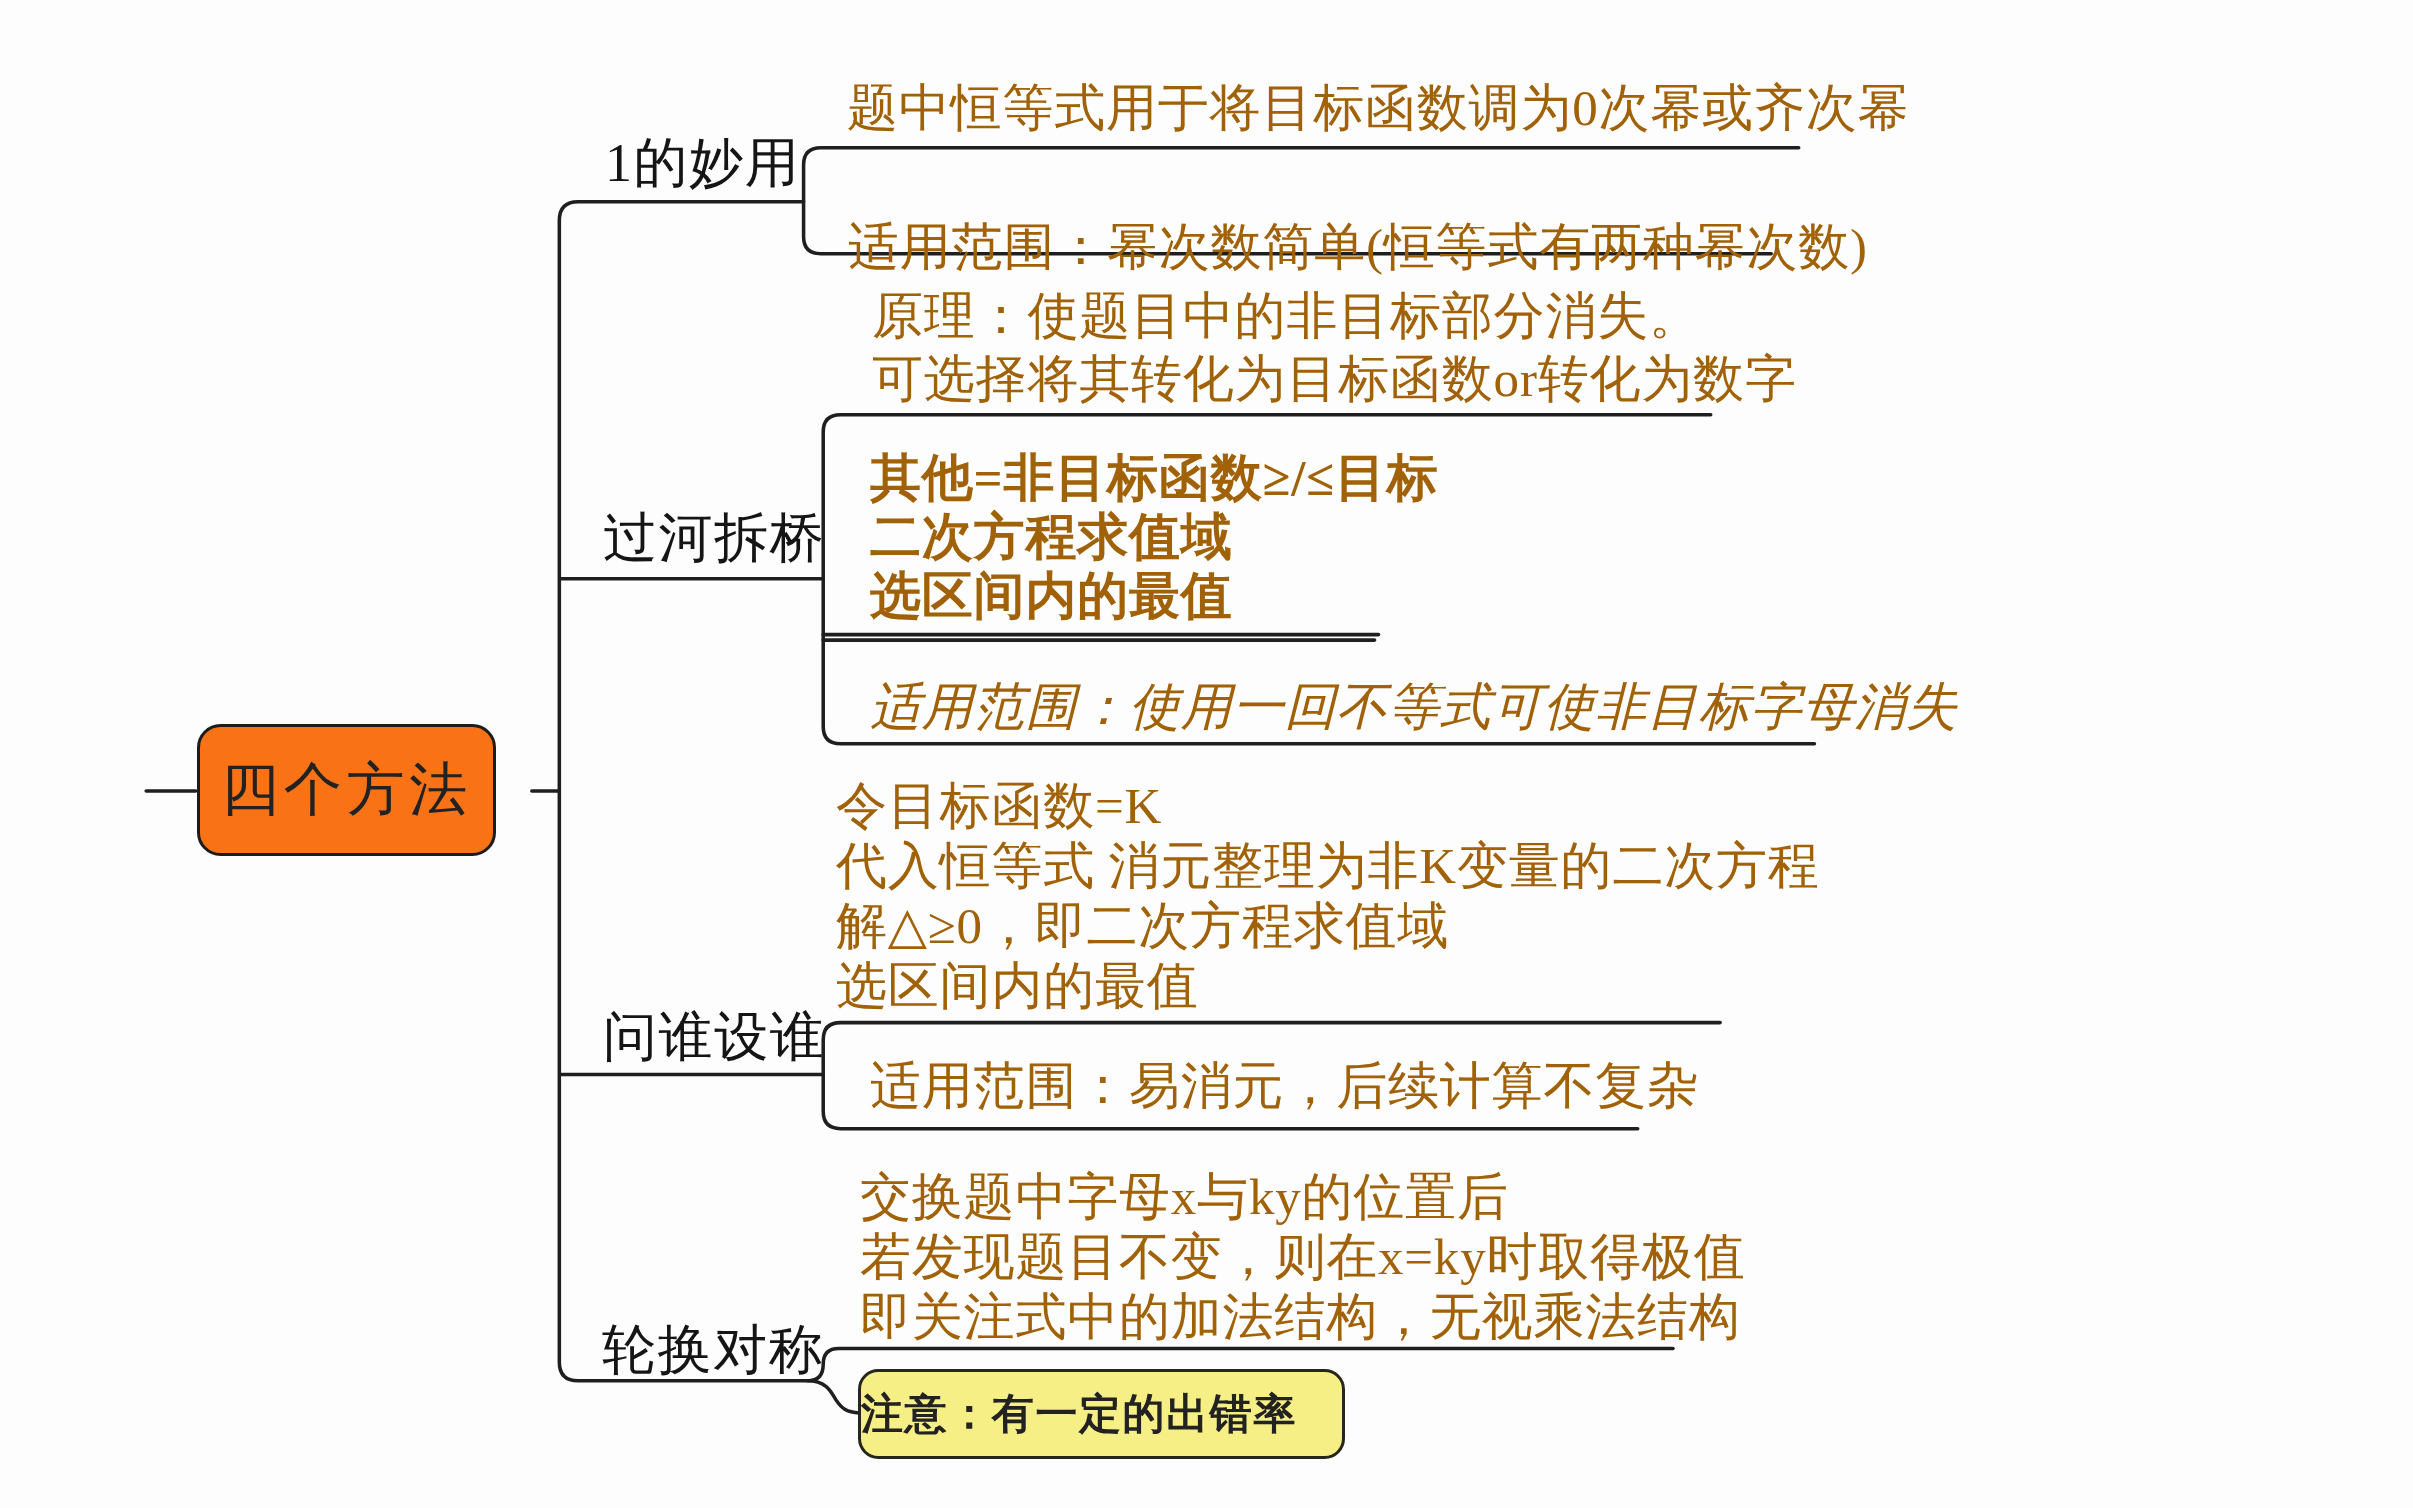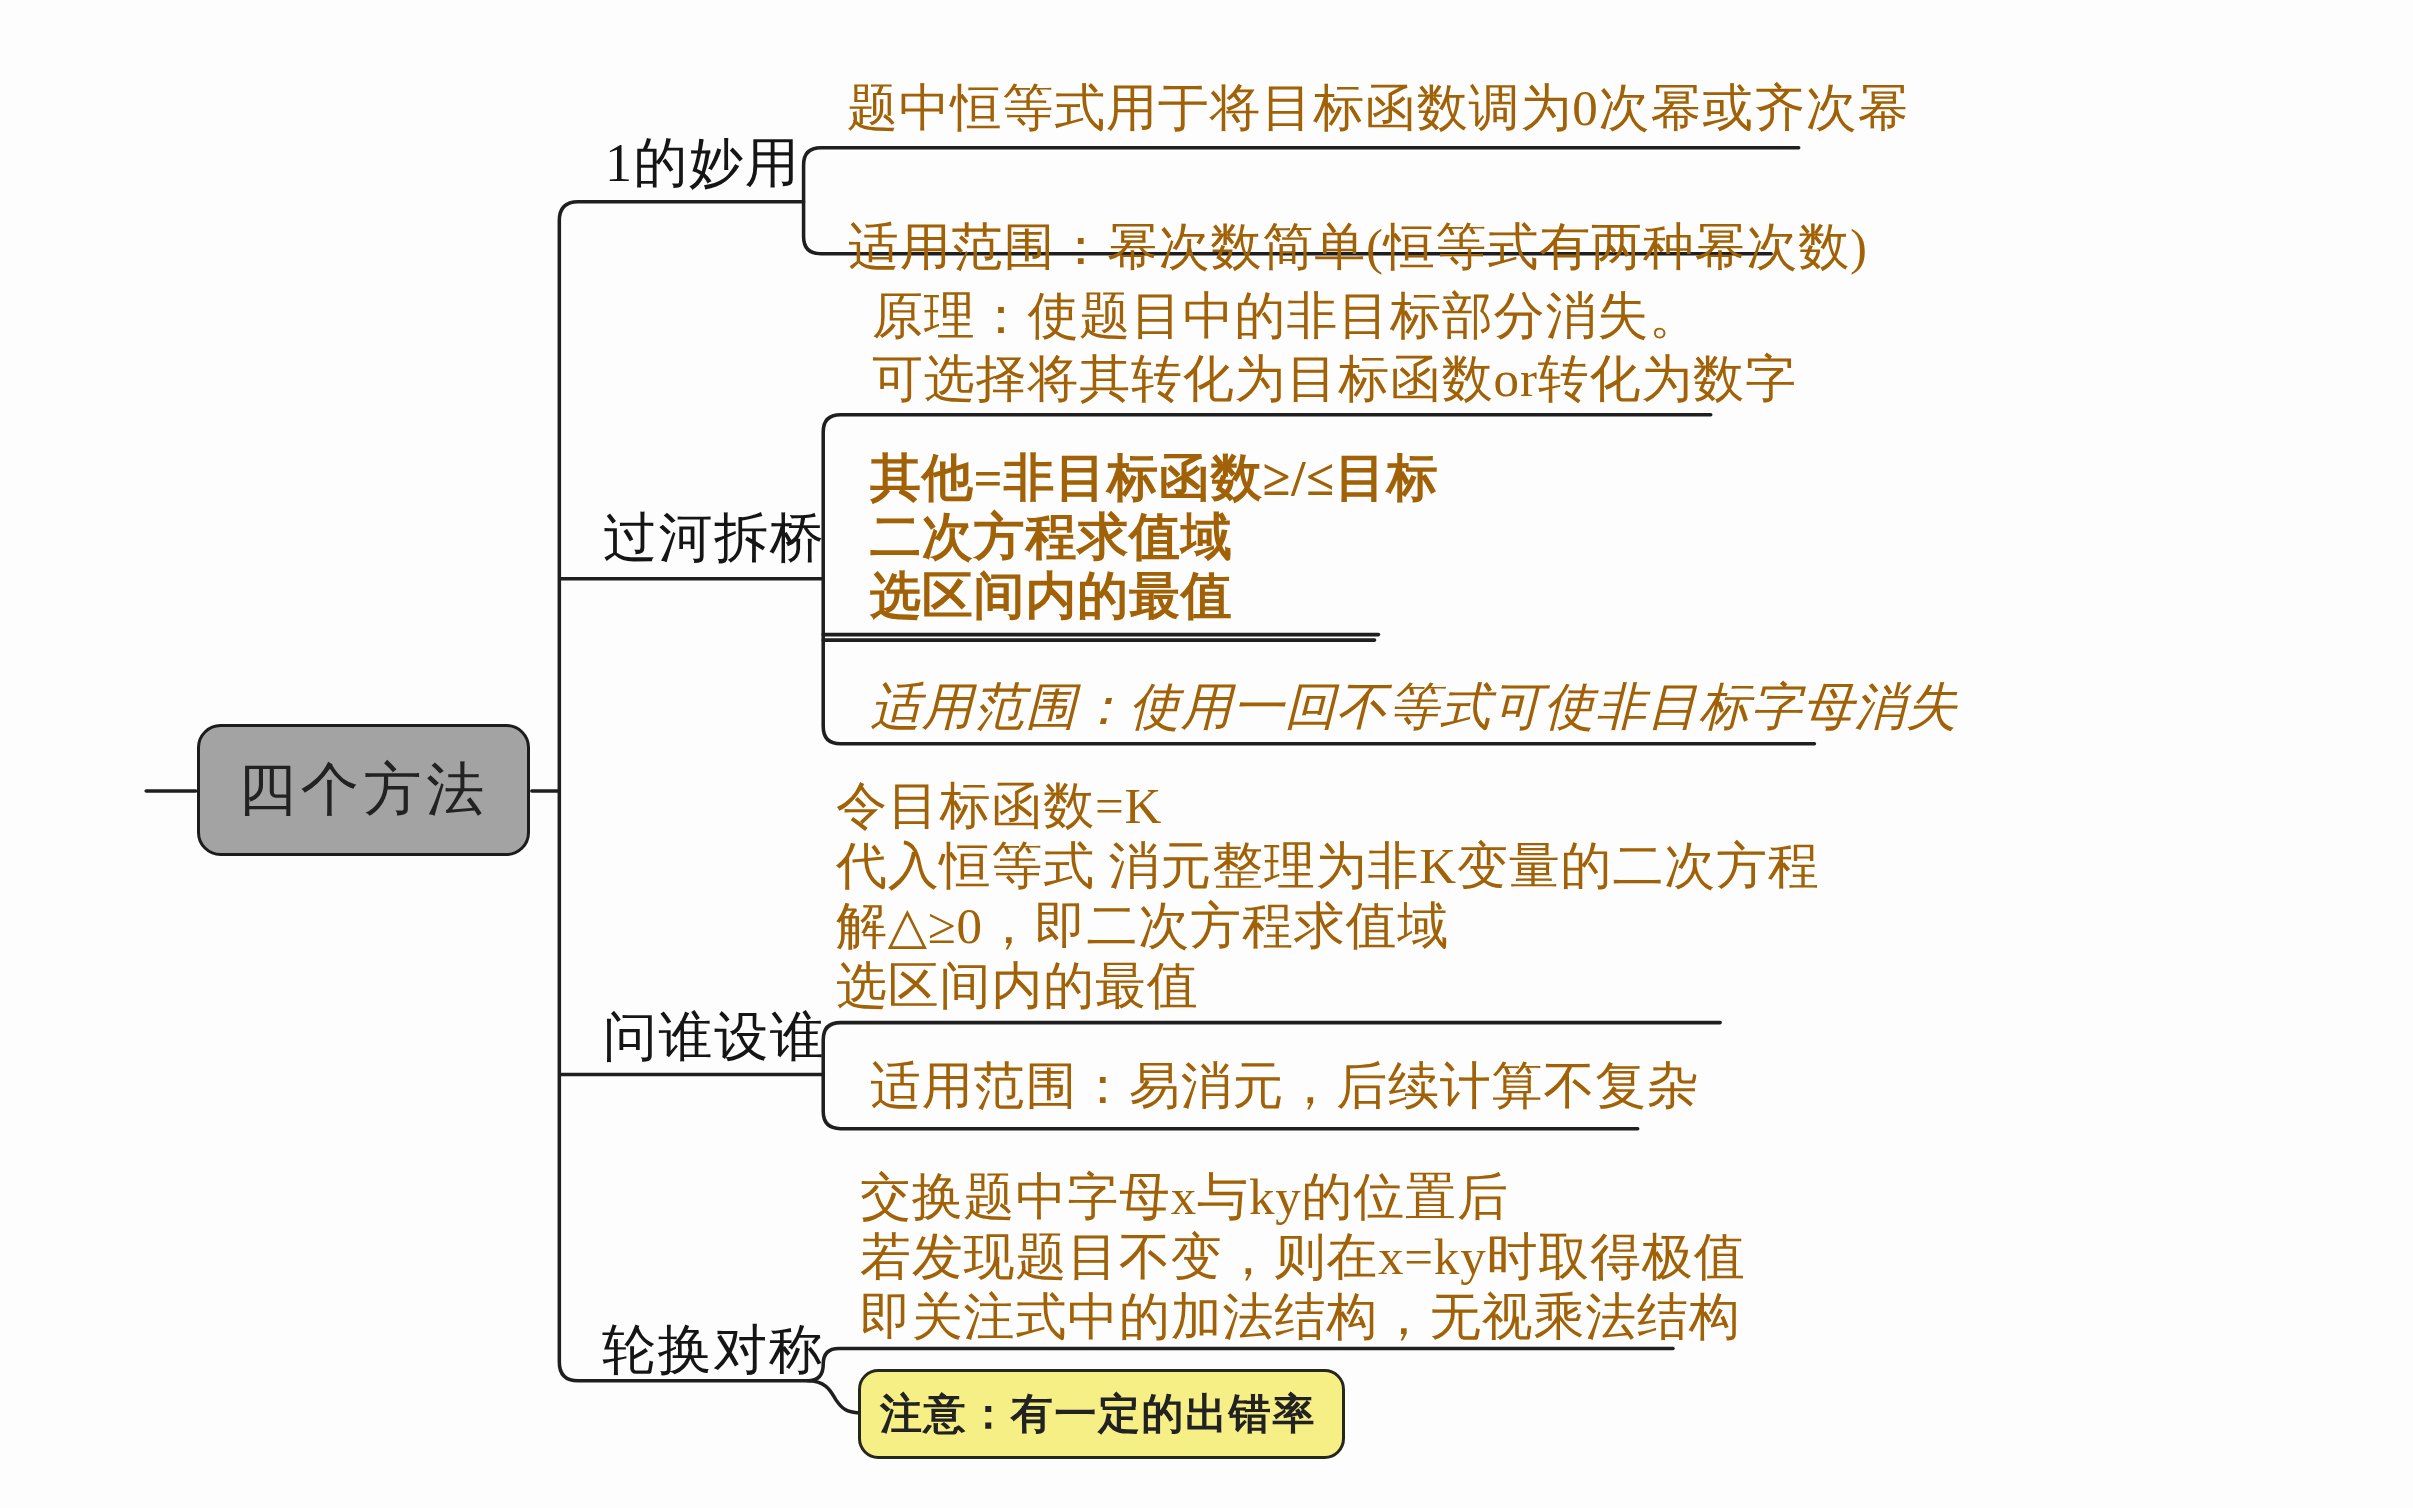--- a/index.html
+++ b/index.html
@@ -23,40 +23,40 @@
   .branch-label{
     position:absolute;
     font-size:54px;
     line-height:1.0;
     white-space:nowrap;
     color:#151515;
     letter-spacing:1.6px;
   }
   .root-node{
     position:absolute;
-    left:197px;top:724px;width:333px;height:132px;
-    background:#a3a3a3;
+    left:197px;top:724px;width:299px;height:132px;
+    background:#f97316;
     border:3.9px solid #1c1c1c;
     border-radius:23.6px;
     box-sizing:border-box;
     display:flex;align-items:center;justify-content:center;
     font-size:58px;
     letter-spacing:4.7px;
     color:#222;
     font-family:Liberation Mono, monospace;
   }
   .warn-node{
     position:absolute;
     left:858px;top:1369px;width:487px;height:90px;
     background:#f5ef85;
     border:3.9px solid #26261c;
     border-radius:20.4px;
     box-sizing:border-box;
     display:flex;align-items:center;
-    padding-left:19px;
+    padding-left:0;
     font-size:42px;
     font-weight:bold;
     letter-spacing:1.6px;
     color:#222;
   }
   .lh80{line-height:63px;}
   .lh75{line-height:59px;}
   .lh77{line-height:60px;}
 </style>
 </head>

